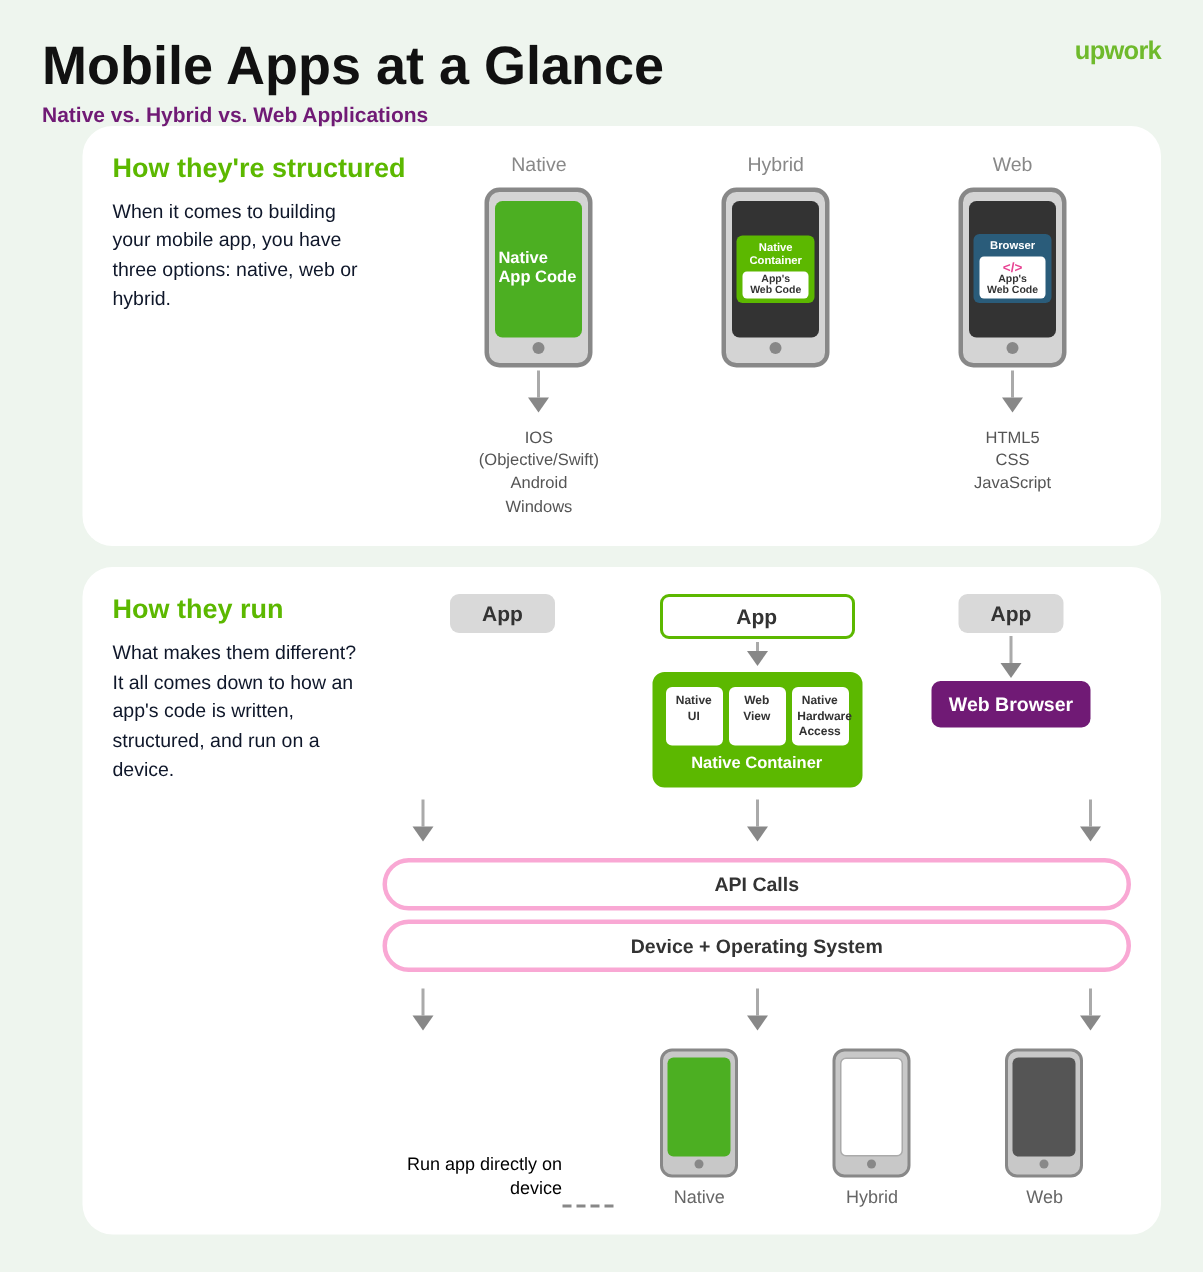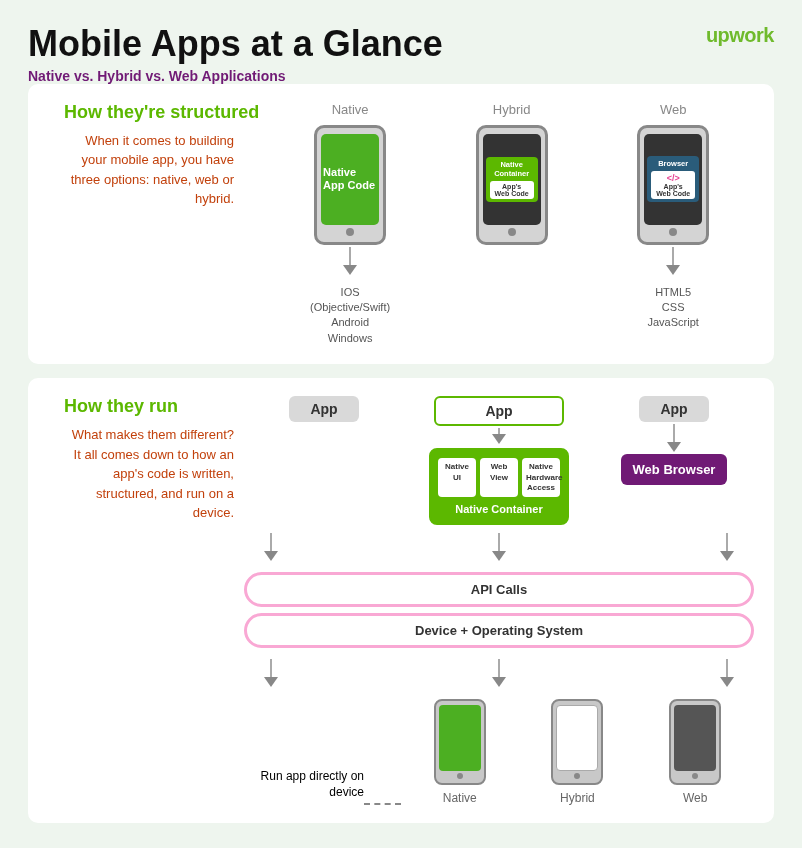--- a/index.html
+++ b/index.html
@@ -30,43 +30,43 @@
     .header h2 {
       font-size: 14px;
       font-weight: 700;
       color: #701a75;
       margin-top: 4px;
     }
     .upwork-logo {
       position: absolute;
       top: 24px;
       right: 28px;
-      font-size: 20px;
+      font-size: 17px;
       font-weight: 700;
       color: #6fba2c;
       letter-spacing: -0.5px;
     }
     .section-card {
       background: #fff;
-      border-radius: 10px;
-      padding: 18px 20px 18px 36px;
+      border-radius: 20px;
+      padding: 18px 20px 18px 20px;
       margin-bottom: 14px;
+      margin-left: 27px;
     }
     .section-title {
       color: #5cb800;
       font-size: 18px;
       font-weight: 700;
       margin-bottom: 8px;
     }
     .section-desc {
       font-size: 13px;
-      color: #c2410c;
+      color: #0f172a;
       line-height: 1.5;
       max-width: 170px;
-      text-align: right;
     }
 
     
     .structured-layout {
       display: flex;
       flex-direction: row;
       align-items: flex-start;
     }
     .structured-left {
       min-width: 170px;

